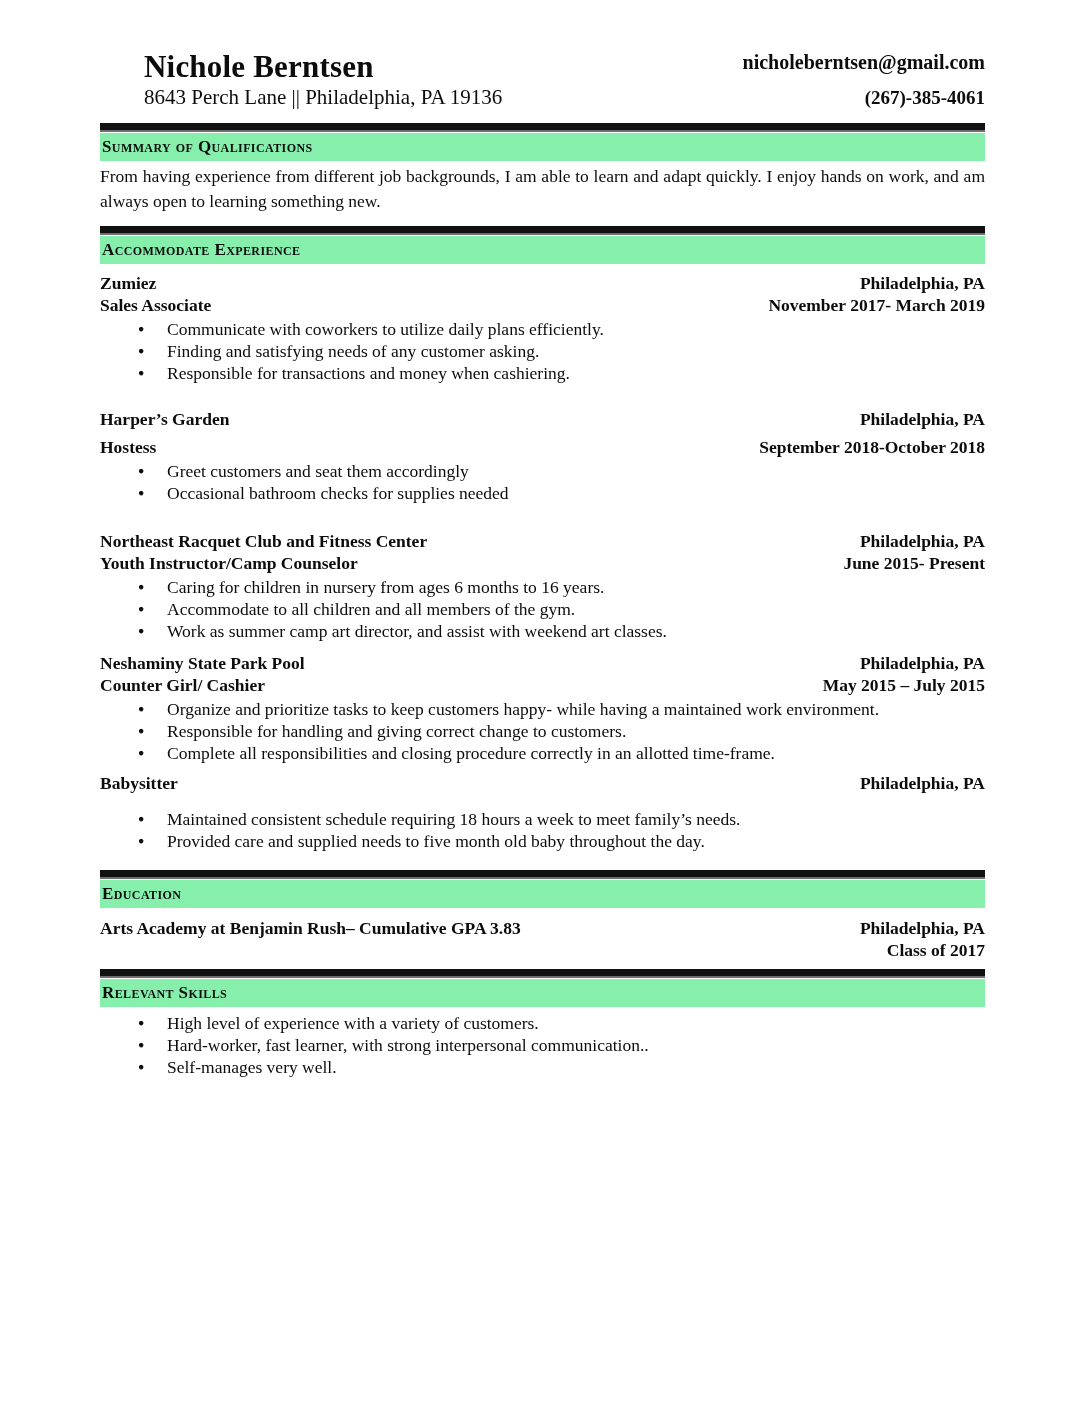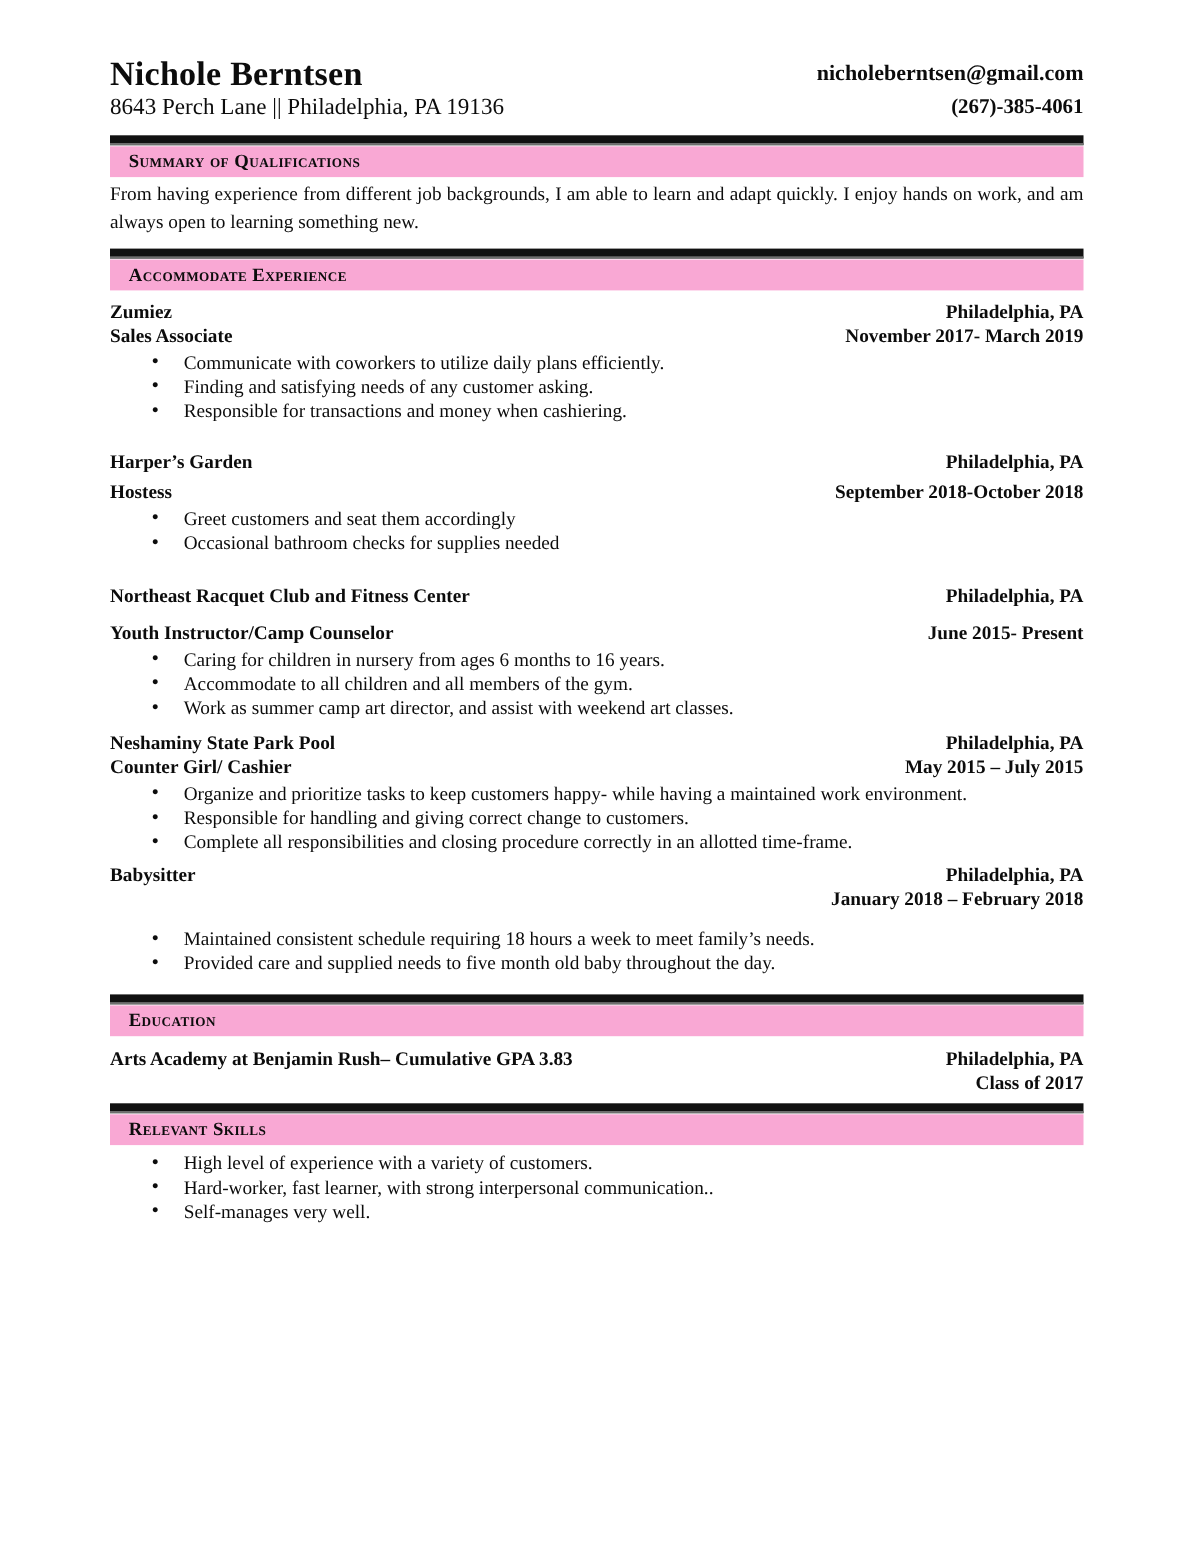--- a/index.html
+++ b/index.html
@@ -15,21 +15,22 @@
     position: relative;
     overflow: hidden;
   }
   .page {
     padding: 50px 103px 0 100px;
   }
   
   .hdr-row {
     display: flex;
     justify-content: space-between;
-    align-items: center;
+    align-items: flex-start;
+    margin-left: 44px;
   }
   .name {
     font-size: 31px;
     font-weight: bold;
     letter-spacing: 0.2px;
     line-height: 34px;
   }
   .email {
     font-size: 20px;
     font-weight: bold;
@@ -45,22 +46,22 @@
     line-height: 27px;
   }
   
   .secbar {
     margin-top: 12px;
     height: 7px;
     background: #111111;
     border-bottom: 2px solid #6e6e6e;
   }
   .secband {
-    background: #f9a8d4;
-    padding: 3px 5px 4px 17px;
+    background: #86efac;
+    padding: 3px 5px 4px 2px;
     margin-top: 1px;
     font-size: 17px;
     font-weight: bold;
     font-variant: small-caps;
     letter-spacing: 0.4px;
     line-height: 21px;
   }
   
   .summary-text {
     margin: 3px 0 0 0;
@@ -74,21 +75,21 @@
   .job.gap-26 { margin-top: 26px; }
   .job.gap-10 { margin-top: 10px; }
   .job-row {
     display: flex;
     justify-content: space-between;
     font-size: 17.5px;
     font-weight: bold;
     line-height: 22px;
   }
   .job-row.sp6 { margin-top: 6px; }
-  .job-row.sp4 { margin-top: 12px; }
+  .job-row.sp4 { margin-top: 0; }
   ul.bullets {
     list-style: none;
     margin: 2px 0 0 0;
     padding: 0;
     font-size: 17.5px;
   }
   ul.bullets.push { margin-top: 14px; }
   ul.bullets li {
     position: relative;
     padding-left: 67px;
@@ -196,24 +197,20 @@
       <li>Organize and prioritize tasks to keep customers happy- while having a maintained work environment.</li>
       <li>Responsible for handling and giving correct change to customers.</li>
       <li>Complete all responsibilities and closing procedure correctly in an allotted time-frame.</li>
     </ul>
   </div>
 
   <div class="job">
     <div class="job-row">
       <span>Babysitter</span>
       <span>Philadelphia, PA</span>
-    </div>
-    <div class="job-row">
-      <span></span>
-      <span>January 2018 – February 2018</span>
     </div>
     <ul class="bullets push">
       <li>Maintained consistent schedule requiring 18 hours a week to meet family’s needs.</li>
       <li>Provided care and supplied needs to five month old baby throughout the day.</li>
     </ul>
   </div>
 
   <div class="secbar" style="margin-top:18px"></div>
   <div class="secband">Education</div>
   <div class="edu-row first">

